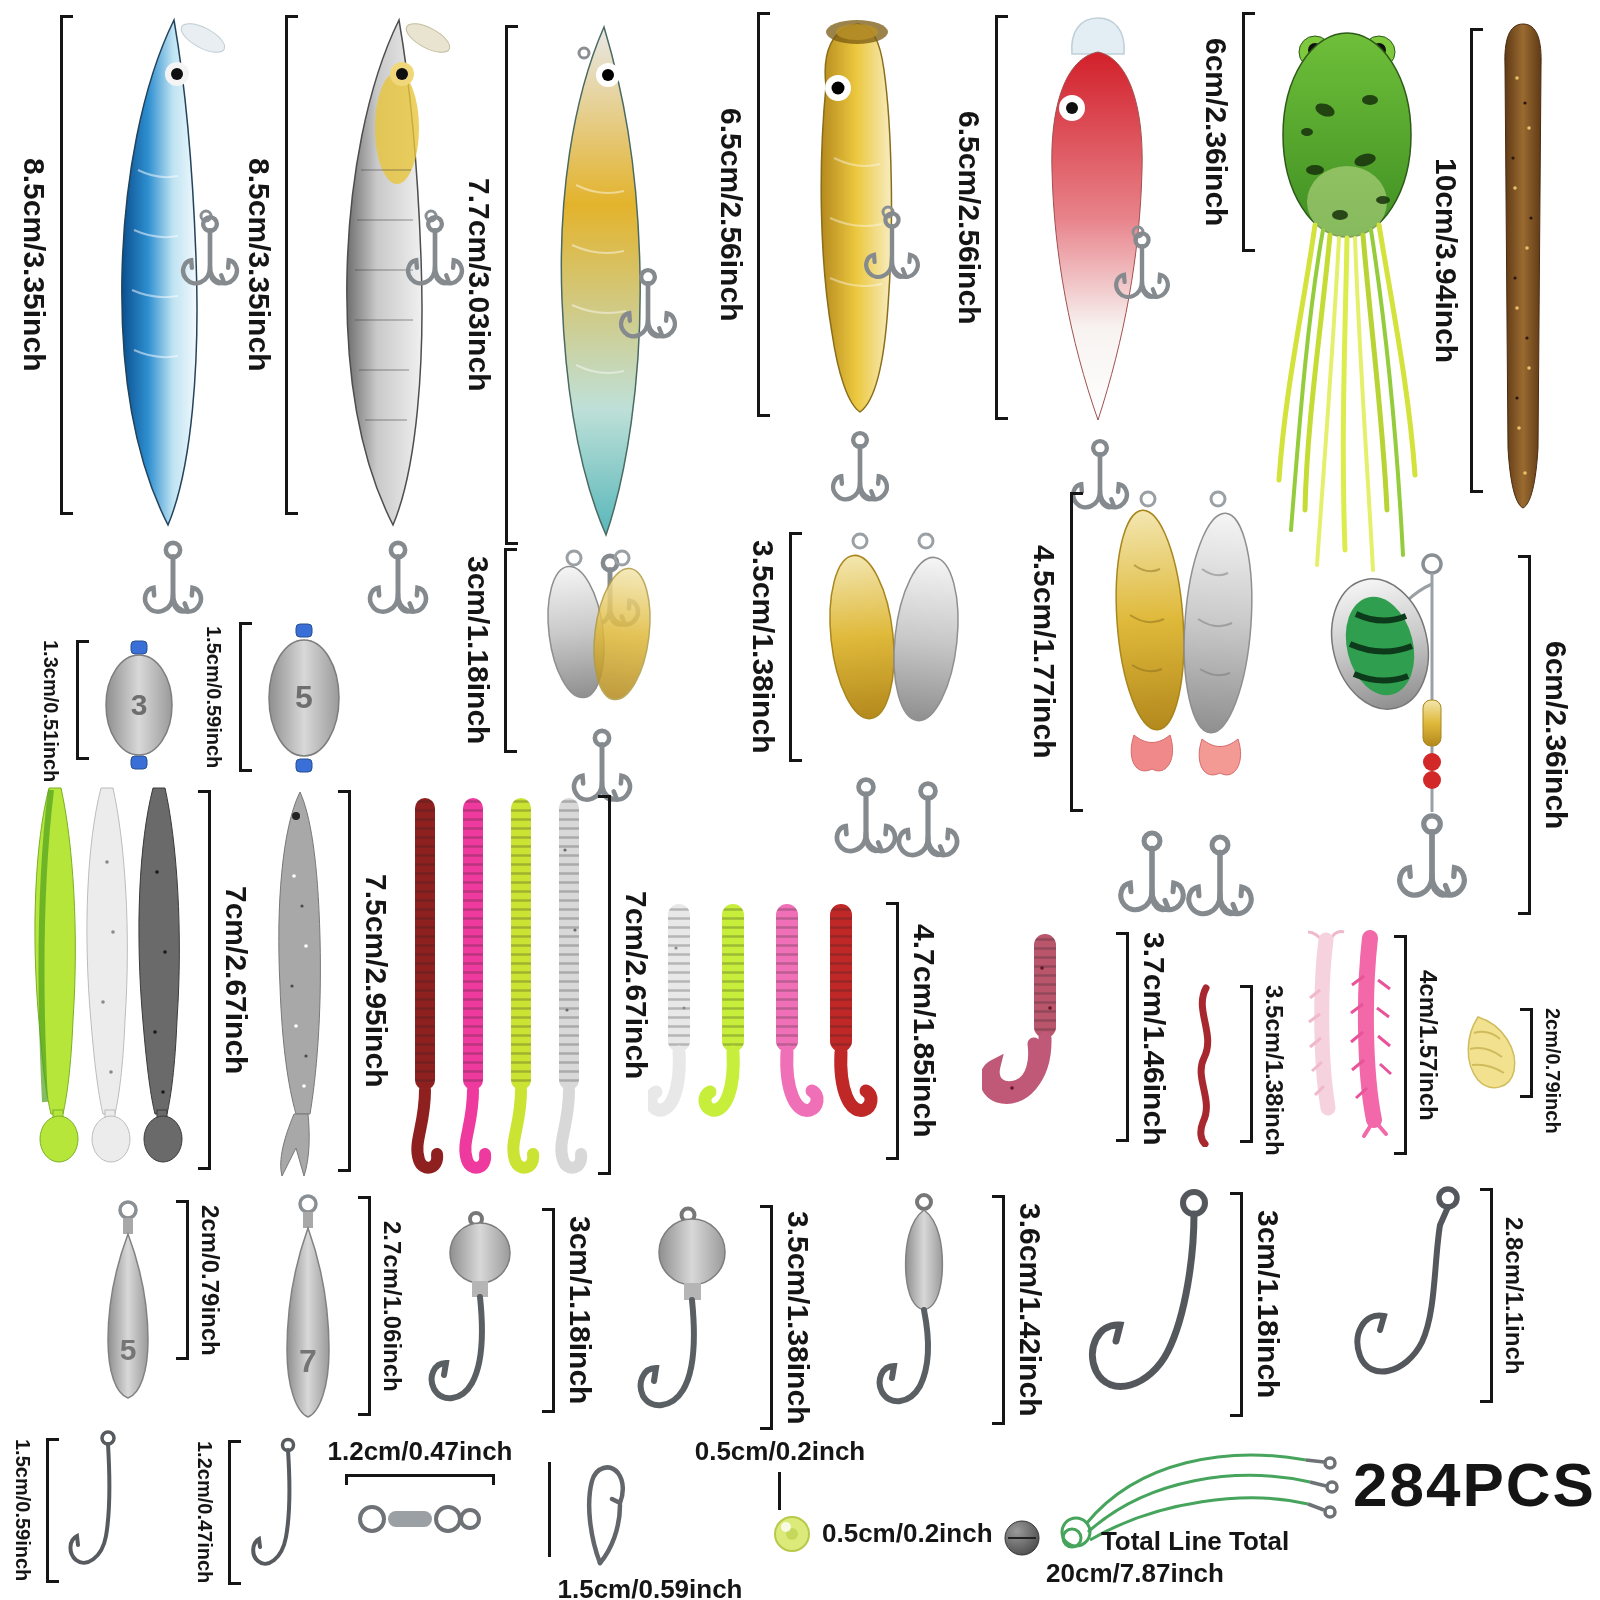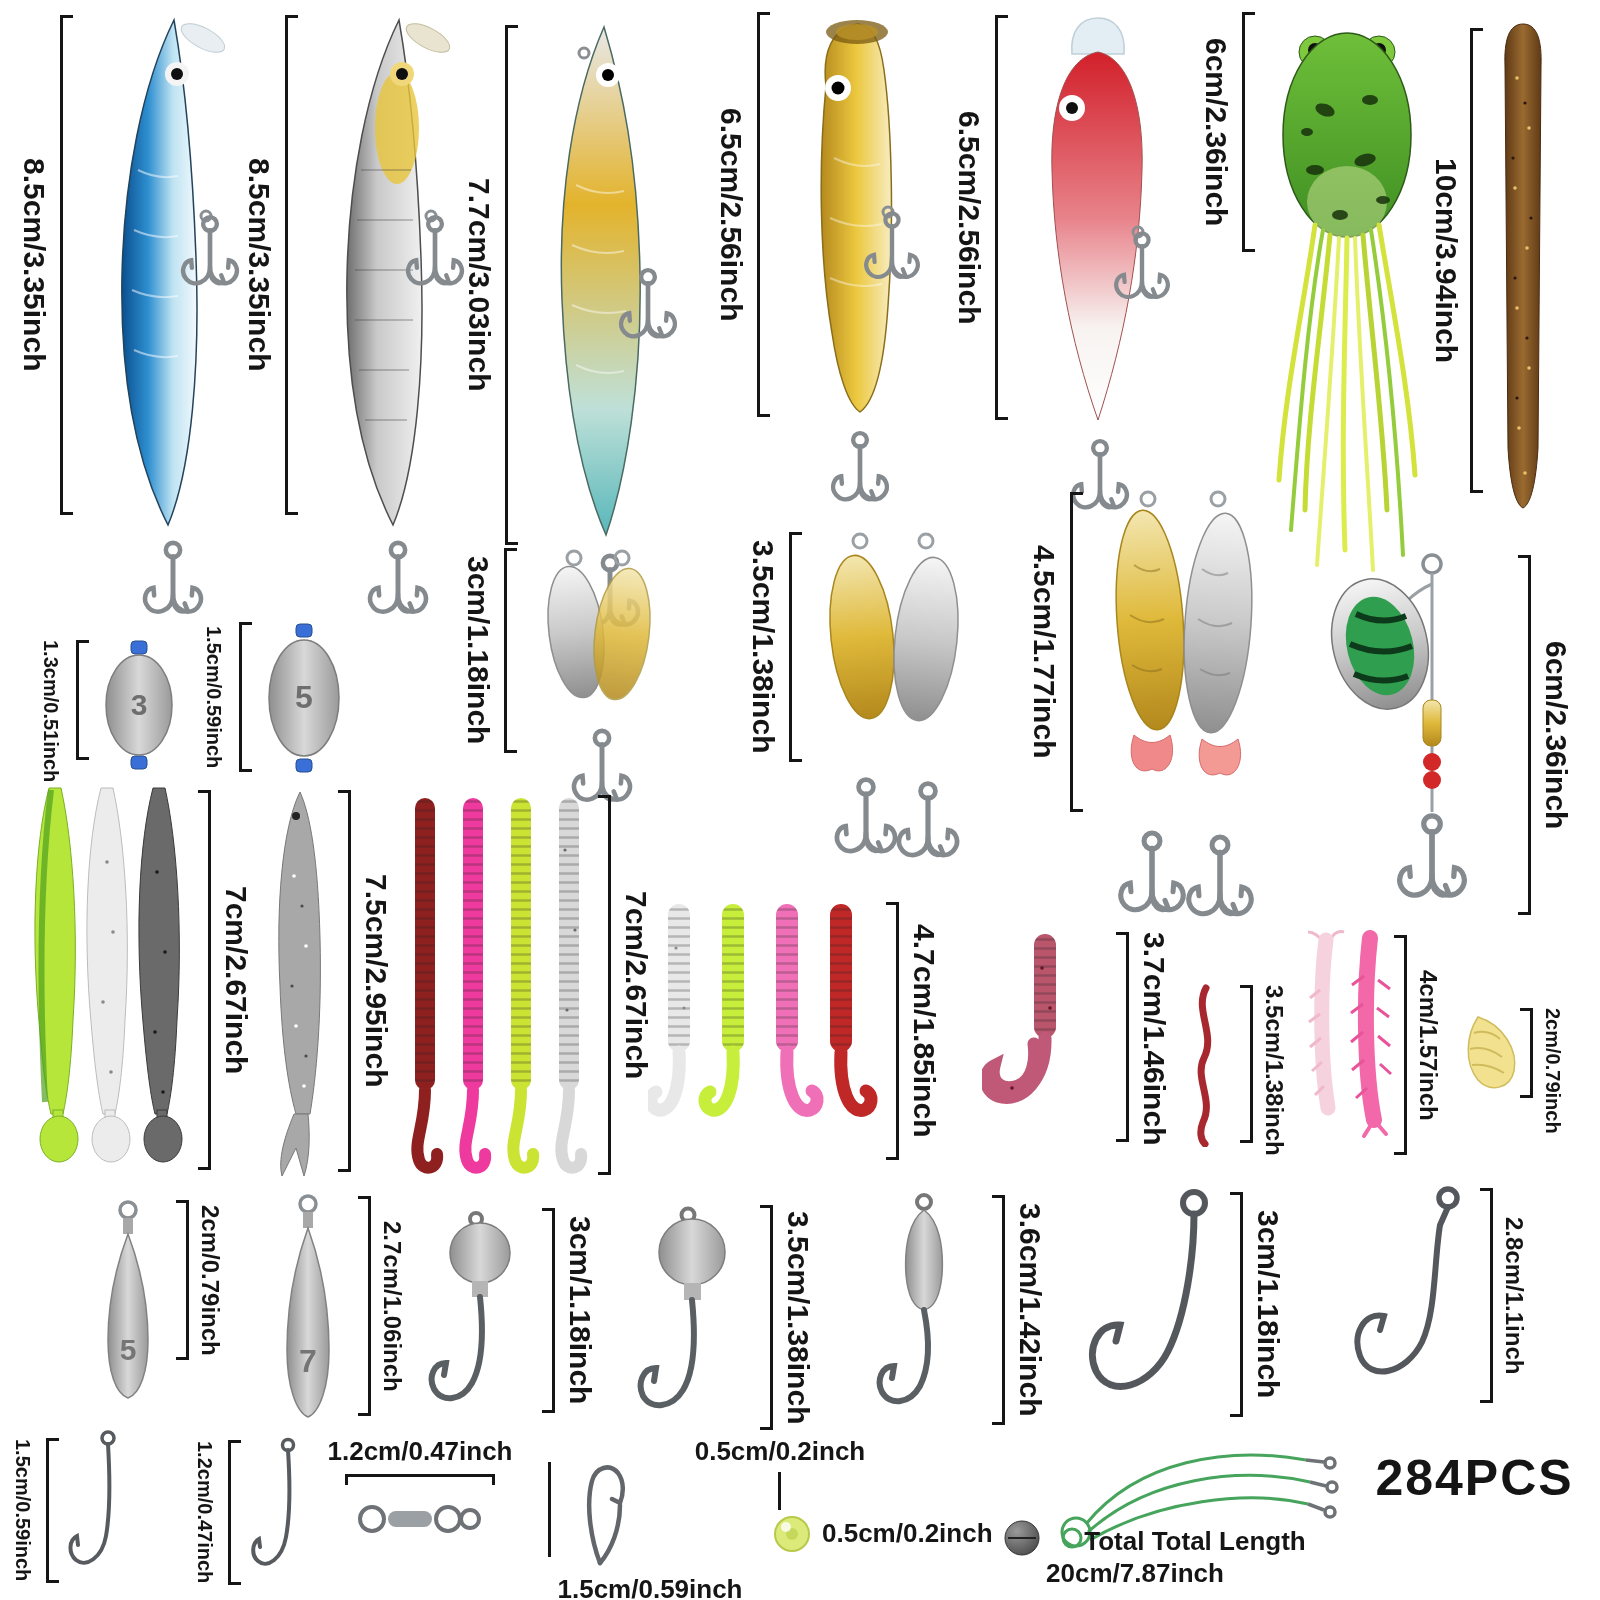--- a/index.html
+++ b/index.html
@@ -6,21 +6,21 @@
 html,body{background:#ffffff}
 #canvas{position:relative;width:1600px;height:1600px;background:#fff;overflow:hidden;
   font-family:"Liberation Sans","DejaVu Sans",sans-serif;color:#151515}
 .lbl{position:absolute;font-weight:bold;color:#151515;line-height:1.05;white-space:nowrap}
 .v{writing-mode:vertical-rl;text-align:center}
 .h{text-align:center}
 .s30{font-size:30px}
 .s26{font-size:26px}
 .s24{font-size:24px}
 .s20{font-size:20px}
-.big{font-size:50px;letter-spacing:2px}
+.big{font-size:62px;letter-spacing:2px}
 .dim{position:absolute;width:13px}
 .dl{border-left:3px solid #151515;border-top:3px solid #151515;border-bottom:3px solid #151515}
 .dr{border-right:3px solid #151515;border-top:3px solid #151515;border-bottom:3px solid #151515}
 .dh{position:absolute;height:11px;border-top:3px solid #151515;border-left:3px solid #151515;border-right:3px solid #151515}
 .tick{position:absolute;border-left:3px solid #151515}
 .art{position:absolute}
 svg text{font-family:"Liberation Sans","DejaVu Sans",sans-serif}
 </style>
 </head>
 <body>
@@ -528,18 +528,18 @@
     </g>
     <g stroke="#6e7276" stroke-width="3.5" fill="none">
       <path d="M268,40 l18,2"></path>
         <circle cx="292" cy="43" r="5"></circle>
       <path d="M272,62 l16,4"></path>
         <circle cx="294" cy="67" r="5"></circle>
       <path d="M270,84 l16,6"></path>
         <circle cx="292" cy="92" r="5"></circle>
     </g>
   </svg>
-  <div class="lbl h s26" style="left:1075px;top:1528px;width:240px">Total Total Length</div>
+  <div class="lbl h s26" style="left:1075px;top:1528px;width:240px">Total Line Total</div>
   <div class="lbl h s26" style="left:1015px;top:1560px;width:240px">20cm/7.87inch</div>
 
   <div class="lbl h big" style="left:1352px;top:1452px;width:245px">284PCS</div>
 
 </div>
 
 </body></html>

